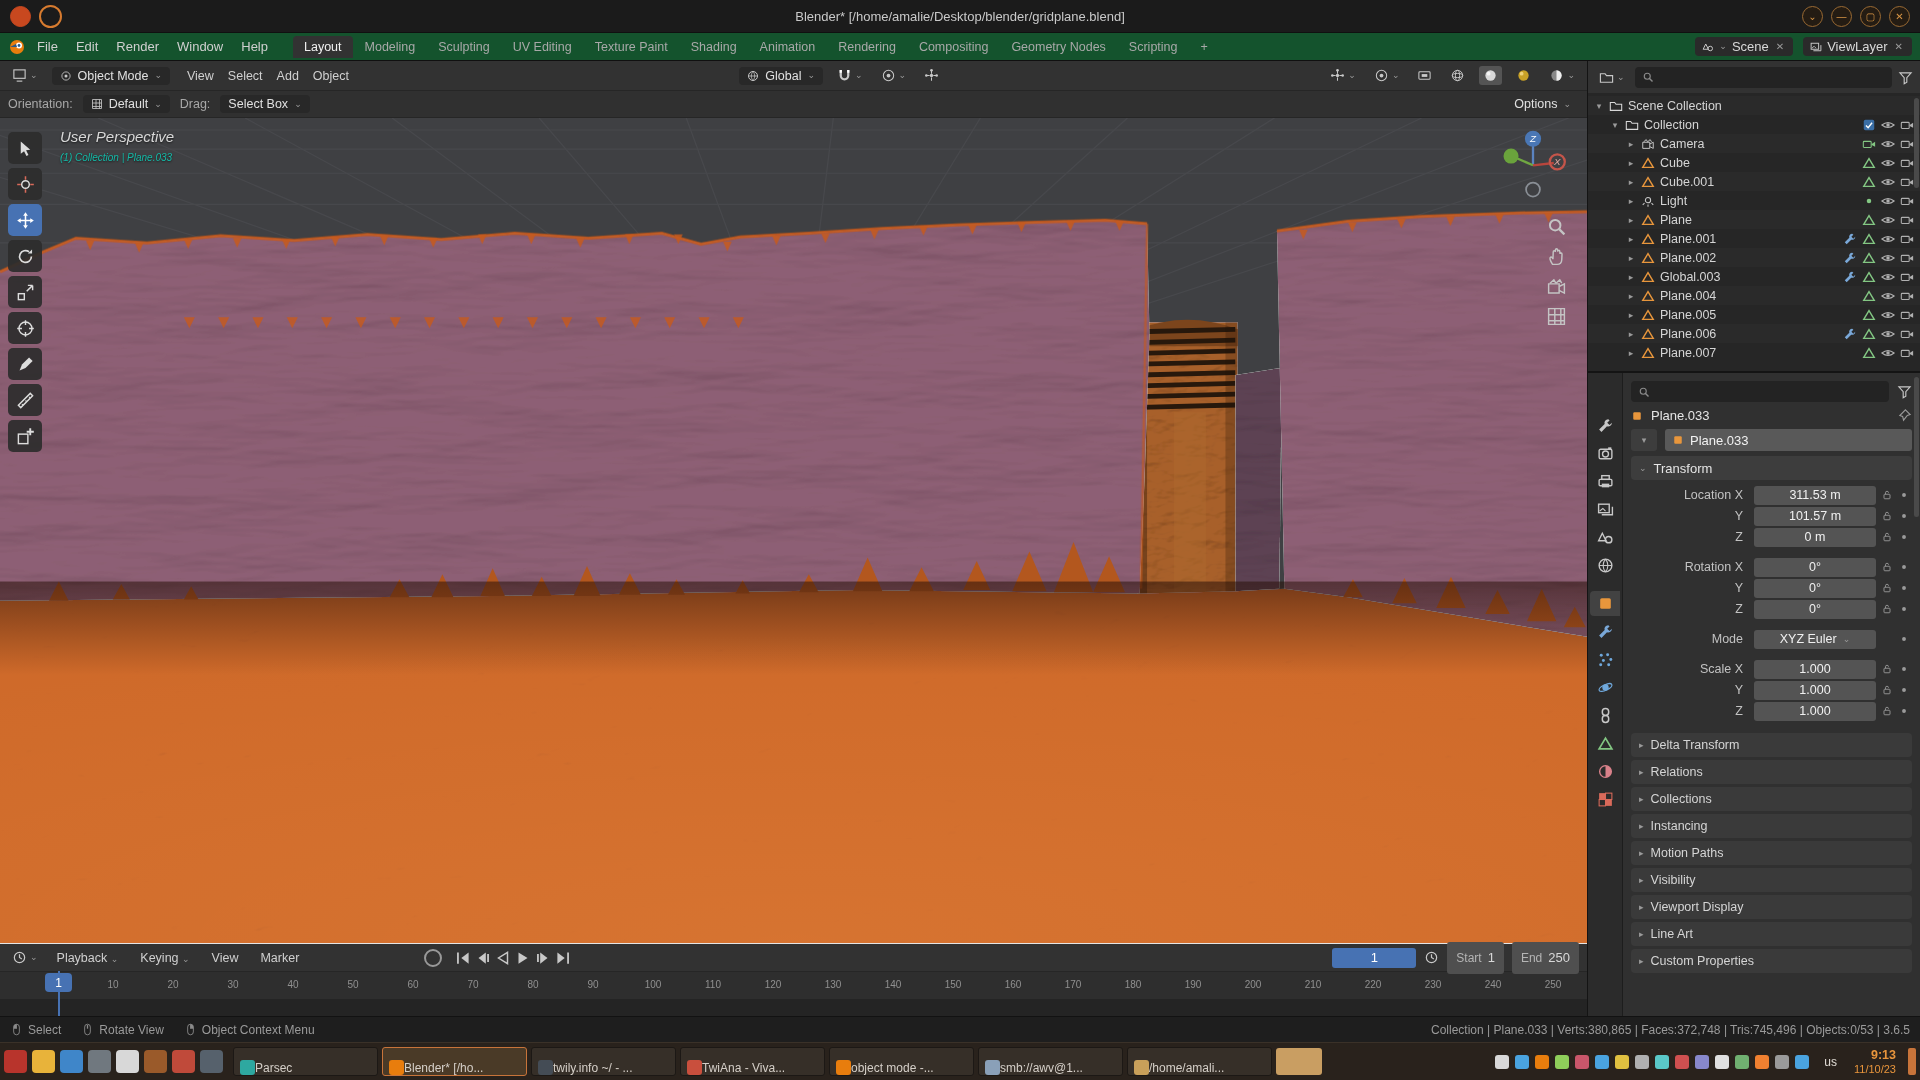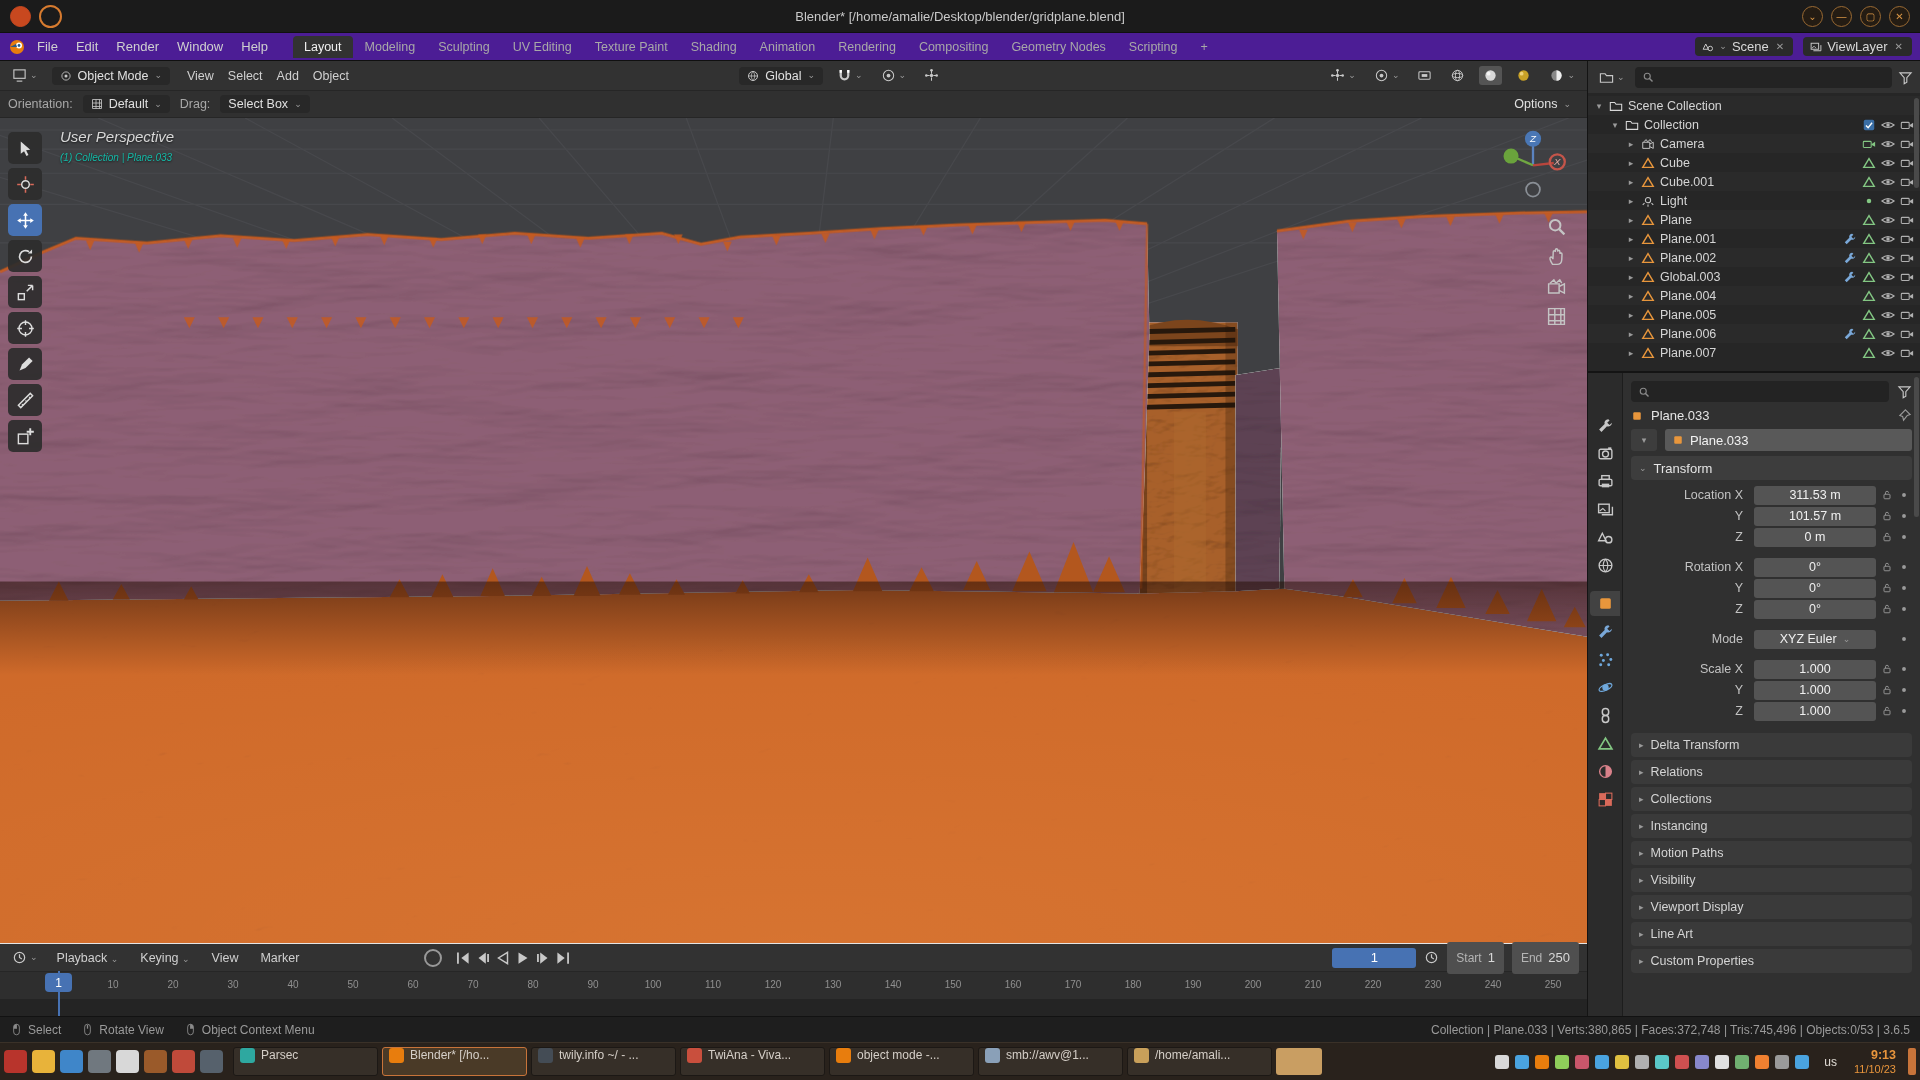--- a/index.html
+++ b/index.html
@@ -13,21 +13,21 @@
   
   .topbar{height:32px;background:#1b1b1b;display:flex;align-items:center;padding:0 10px;flex:none;border-bottom:1px solid #101010;}
   .tb-side{display:flex;gap:8px;align-items:center;width:220px;}
   .tb-side.right{justify-content:flex-end;}
   .tb-title{flex:1;text-align:center;color:#c9c9c9;font-size:13px;}
   .winbtn{width:19px;height:19px;border-radius:50%;display:flex;align-items:center;justify-content:center;
           font-size:10px;color:#d79545;border:1px solid #9a6a33;background:#241c13;}
   .dot-red{background:#c8481f;border-color:#c8481f;}
   .dot-ring{background:transparent;border:2px solid #d77b2f;}
   
-  .menubar{height:27px;background:#4c1d95;display:flex;align-items:center;padding:0 8px;gap:2px;flex:none;border-bottom:1px solid #101010;}
+  .menubar{height:27px;background:#14532d;display:flex;align-items:center;padding:0 8px;gap:2px;flex:none;border-bottom:1px solid #101010;}
   .menu-item{padding:3px 9px;color:#cfcfcf;border-radius:3px;}
   .ws-tabs{display:flex;margin-left:14px;gap:1px;}
   .ws-tab{padding:4px 11px;color:#a8a8a8;border-radius:4px 4px 0 0;font-size:12.5px;}
   .ws-tab[data-state="active"]{background:#323232;color:#f0f0f0;}
   .mb-spacer{flex:1;}
   .mb-widget{display:flex;align-items:center;gap:5px;background:#2a2a2a;border-radius:4px;padding:2px 7px;margin-left:8px;}
   .mb-x{color:#9a9a9a;font-size:10px;padding:0 2px;}
   
   #main{flex:1;display:flex;min-height:0;}
   #vp-col{flex:1;display:flex;flex-direction:column;min-width:0;}
@@ -96,21 +96,21 @@
   .browse{background:#3d3d3d;border-radius:3px;height:22px;width:26px;display:flex;align-items:center;justify-content:center;}
   .scrollthumb{position:absolute;right:1px;top:4px;width:5px;height:90px;background:#4a4a4a;border-radius:3px;}
   
   .statusbar{height:25px;background:#1e1e1e;display:flex;align-items:center;padding:0 10px;gap:20px;flex:none;color:#8f8f8f;font-size:12px;border-top:1px solid #121212;}
   .hint{display:flex;align-items:center;gap:5px;color:#9a9a9a;}
   .hint svg{width:13px;height:13px;color:#8a8a8a;}
   .sb-info{margin-left:auto;color:#9a9a9a;white-space:nowrap;}
   
   .taskbar{height:37px;background:#29221c;border-top:1px solid #3a3128;display:flex;align-items:center;padding:0 4px;gap:4px;flex:none;}
   .launcher{width:23px;height:23px;border-radius:4px;flex:none;}
-  .tb-win{width:131px;height:27px;background:#362f28;border:1px solid #1c1815;border-radius:3px;display:flex;align-items:flex-start;gap:6px;padding:0 6px;color:#d5cfc8;font-size:12px;overflow:hidden;flex:none;}
+  .tb-win{width:131px;height:27px;background:#362f28;border:1px solid #1c1815;border-radius:3px;display:flex;align-items:flex-end;gap:0;padding:0 6px;color:#d5cfc8;font-size:12px;overflow:hidden;flex:none;}
   .tb-win[data-state="active"]{background:#4a3a27;border-color:#c8743a;}
   .tb-ico{width:15px;height:15px;border-radius:3px;flex:none;}
   .tb-label{white-space:nowrap;overflow:hidden;}
   .tan-btn{width:46px;height:27px;background:#c99e62;border-radius:3px;flex:none;}
   .tray{display:flex;align-items:center;gap:6px;margin-left:auto;padding:0 6px;}
   .tray-ic{width:14px;height:14px;border-radius:3px;flex:none;}
   .kbd{color:#e0dcd5;font-size:12px;padding:0 5px;}
   .clock{color:#e8953c;font-size:12.5px;text-align:right;line-height:14px;padding:0 8px;font-weight:bold;}
   .edge-strip{width:8px;height:27px;background:#c8743a;border-radius:2px;}
 </style>

